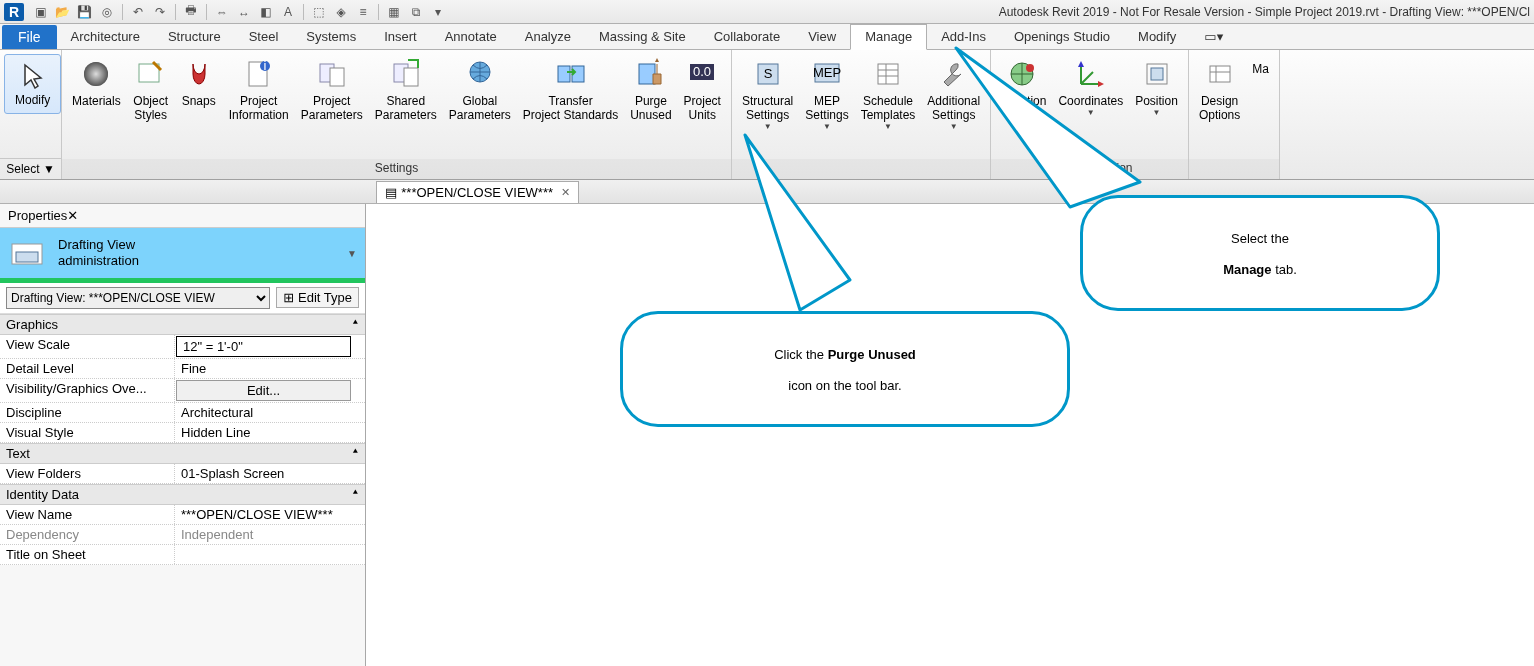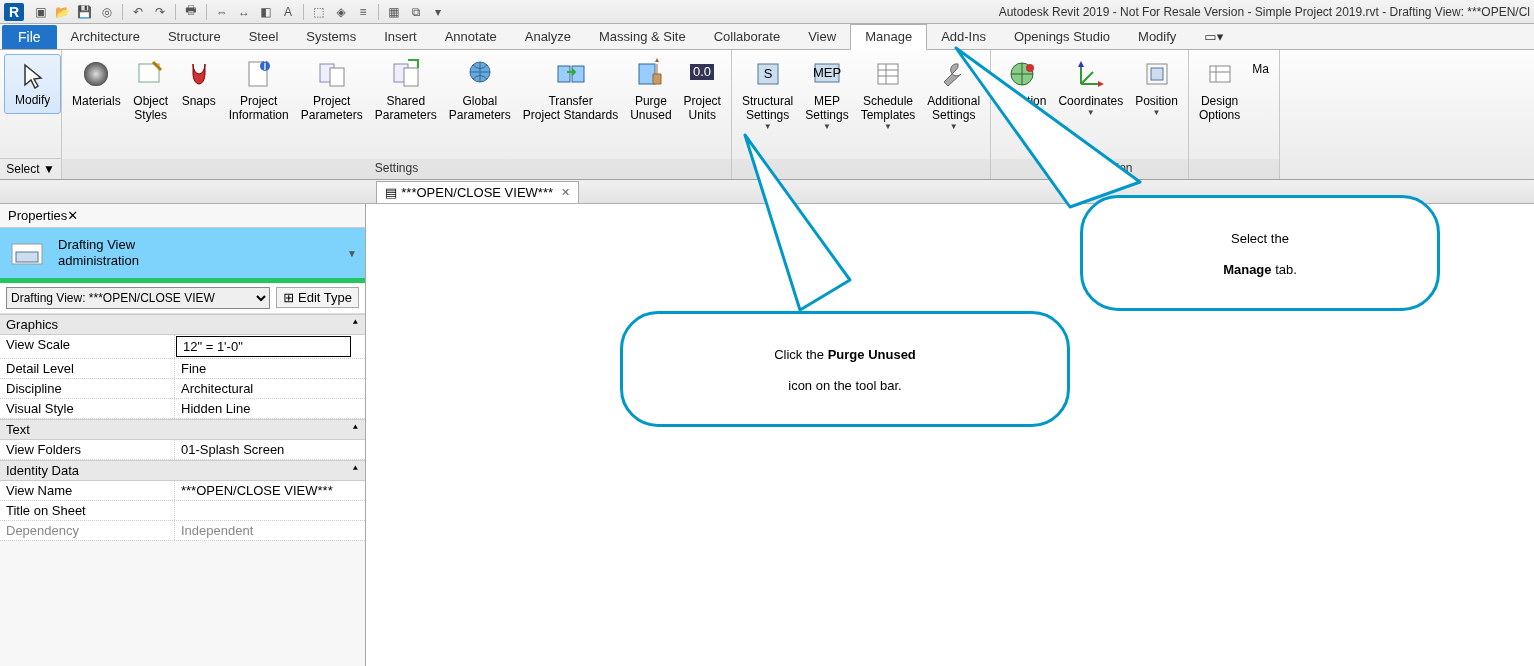--- a/index.html
+++ b/index.html
@@ -335,20 +335,24 @@
       </div>
     <div class="kv">
         <div class="k">View Scale</div>
         <div class="v boxed">12" = 1'-0"</div>
       </div>
     <div class="kv">
         <div class="k">Detail Level</div>
         <div class="v">Fine</div>
       </div>
     <div class="kv">
+        <div class="k">Visibility/Graphics Ove...</div>
+        <div class="v btn">Edit...</div>
+      </div>
+    <div class="kv">
         <div class="k">Discipline</div>
         <div class="v">Architectural</div>
       </div>
     <div class="kv">
         <div class="k">Visual Style</div>
         <div class="v">Hidden Line</div>
       </div>
 
     <div class="group-hdr">
         <span>Text</span>
@@ -361,26 +365,26 @@
 
     <div class="group-hdr">
         <span>Identity Data</span>
         <span class="ar">⯅</span>
       </div>
     <div class="kv">
         <div class="k">View Name</div>
         <div class="v">***OPEN/CLOSE VIEW***</div>
       </div>
     <div class="kv">
+        <div class="k dim">Dependency</div>
+        <div class="v dim">Independent</div>
+      </div>
+    <div class="kv">
         <div class="k">Title on Sheet</div>
         <div class="v"></div>
-      </div>
-    <div class="kv">
-        <div class="k dim">Dependency</div>
-        <div class="v dim">Independent</div>
       </div>
   </div>
   <div class="canvas"></div>
 </div>
 
 <svg class="tail" style="left:740px; top:130px;" width="160" height="190">
   <path d="M5 5 L110 150 L60 180 Z" fill="#fff" stroke="#0097c9" stroke-width="3" stroke-linejoin="round"></path>
 </svg>
 <svg class="tail" style="left:950px; top:42px;" width="200" height="170">
   <path d="M6 6 L190 140 L120 165 Z" fill="#fff" stroke="#0097c9" stroke-width="3" stroke-linejoin="round"></path>

